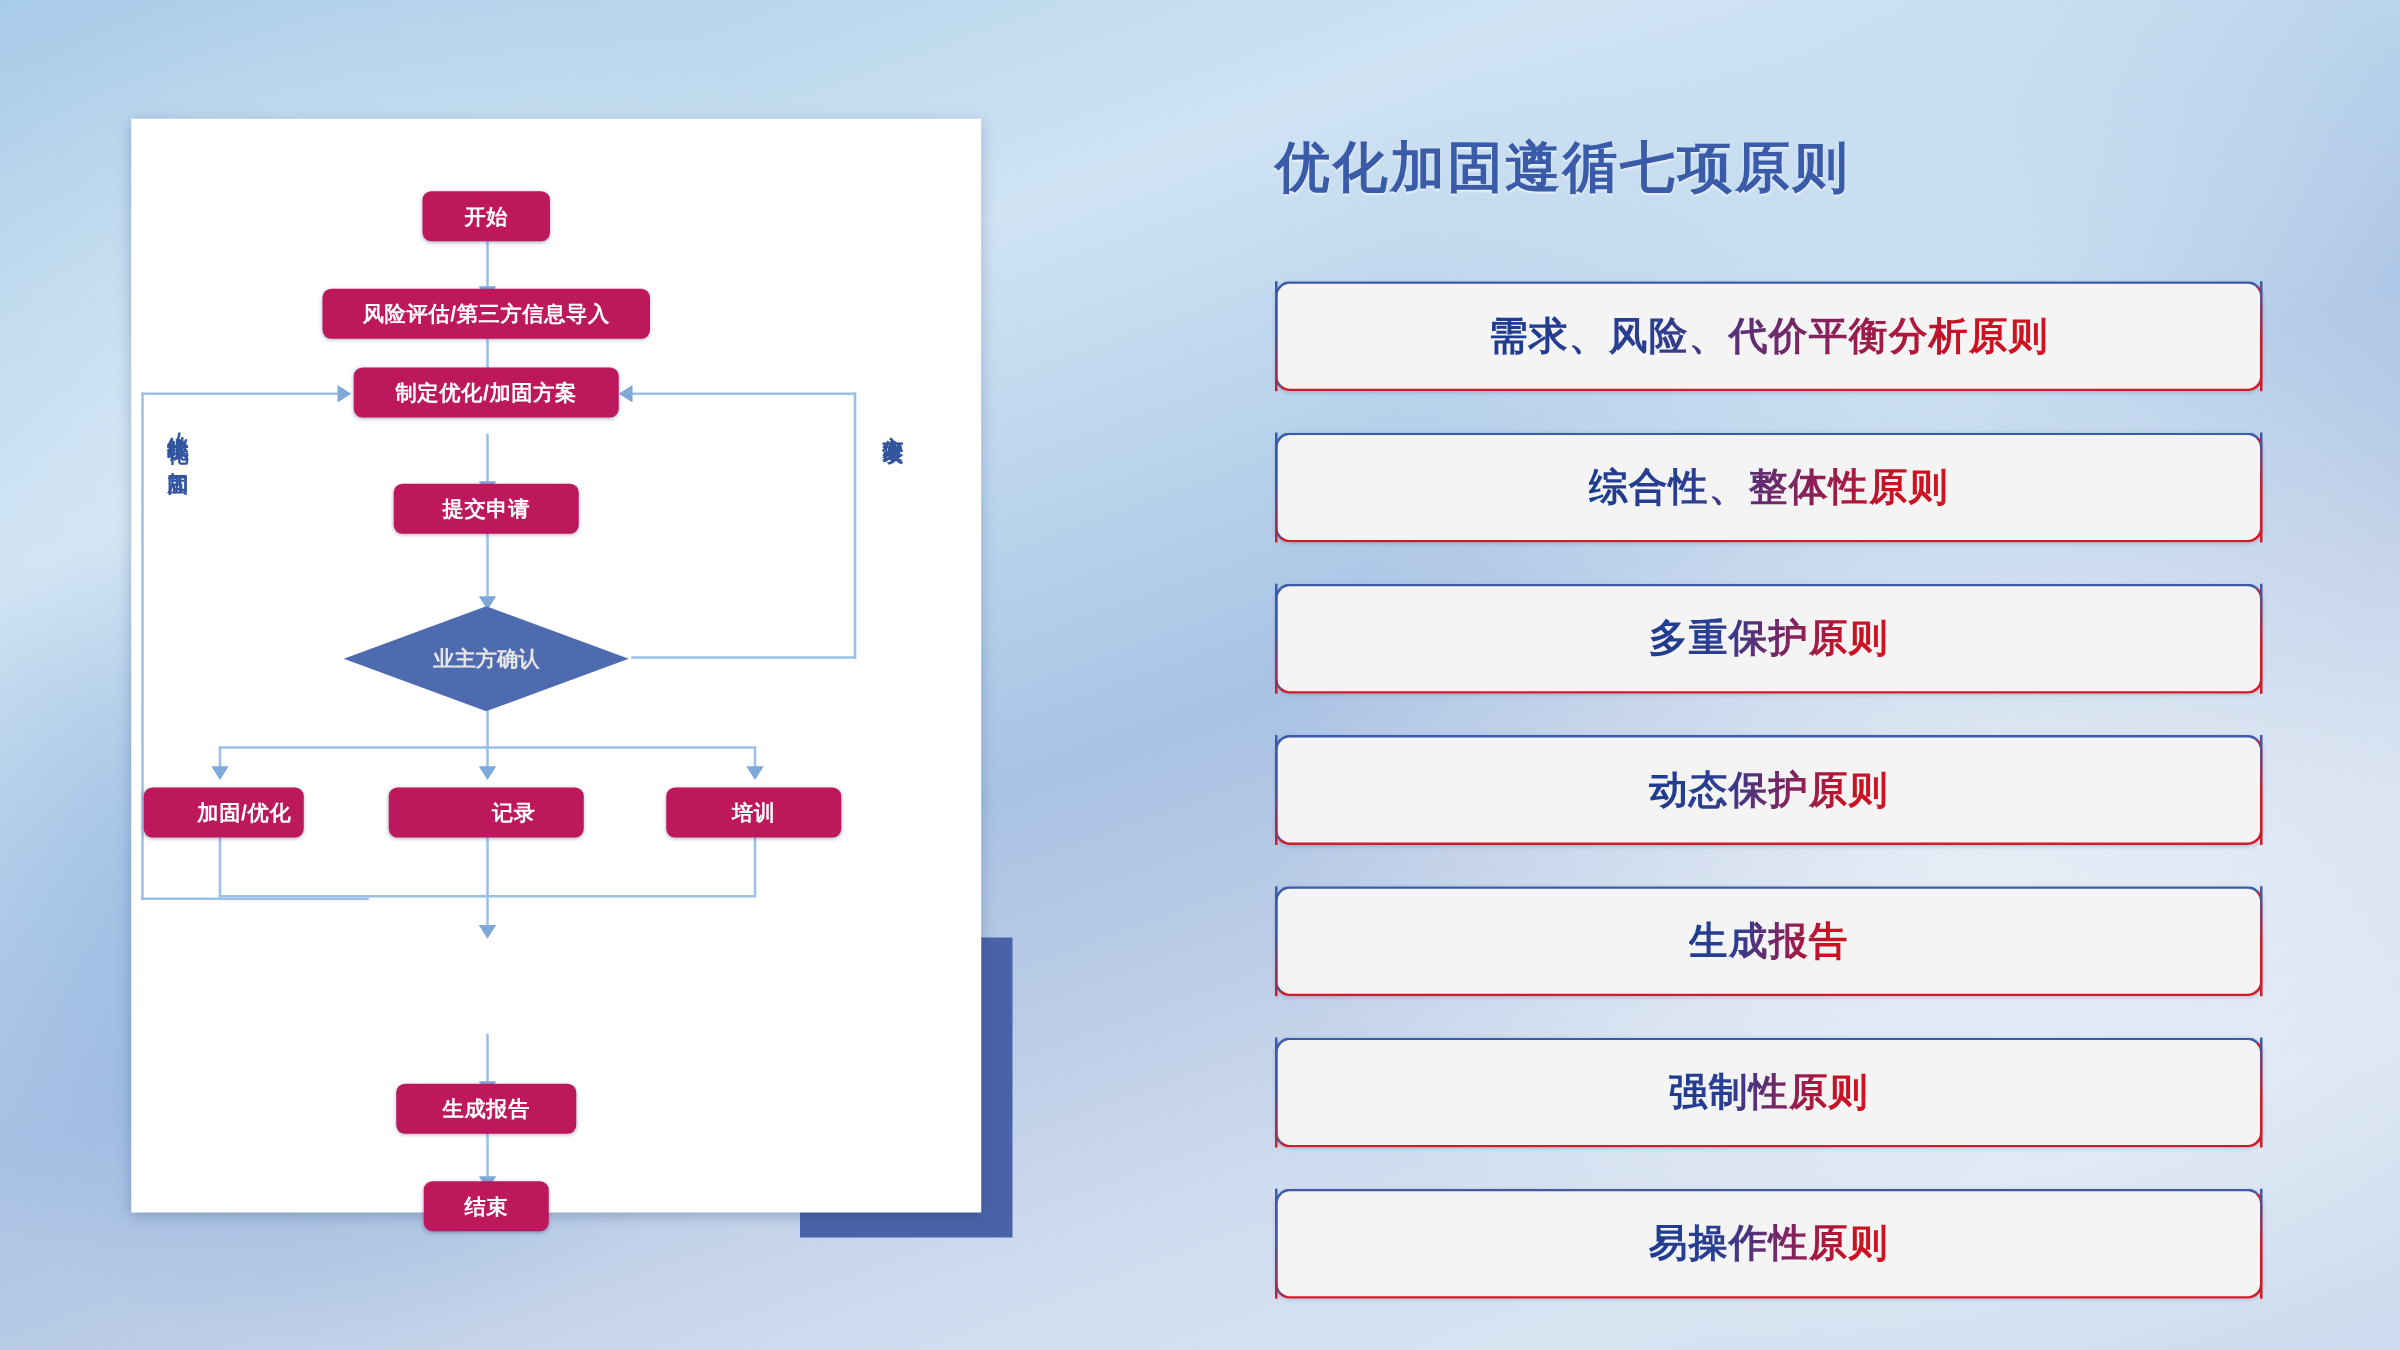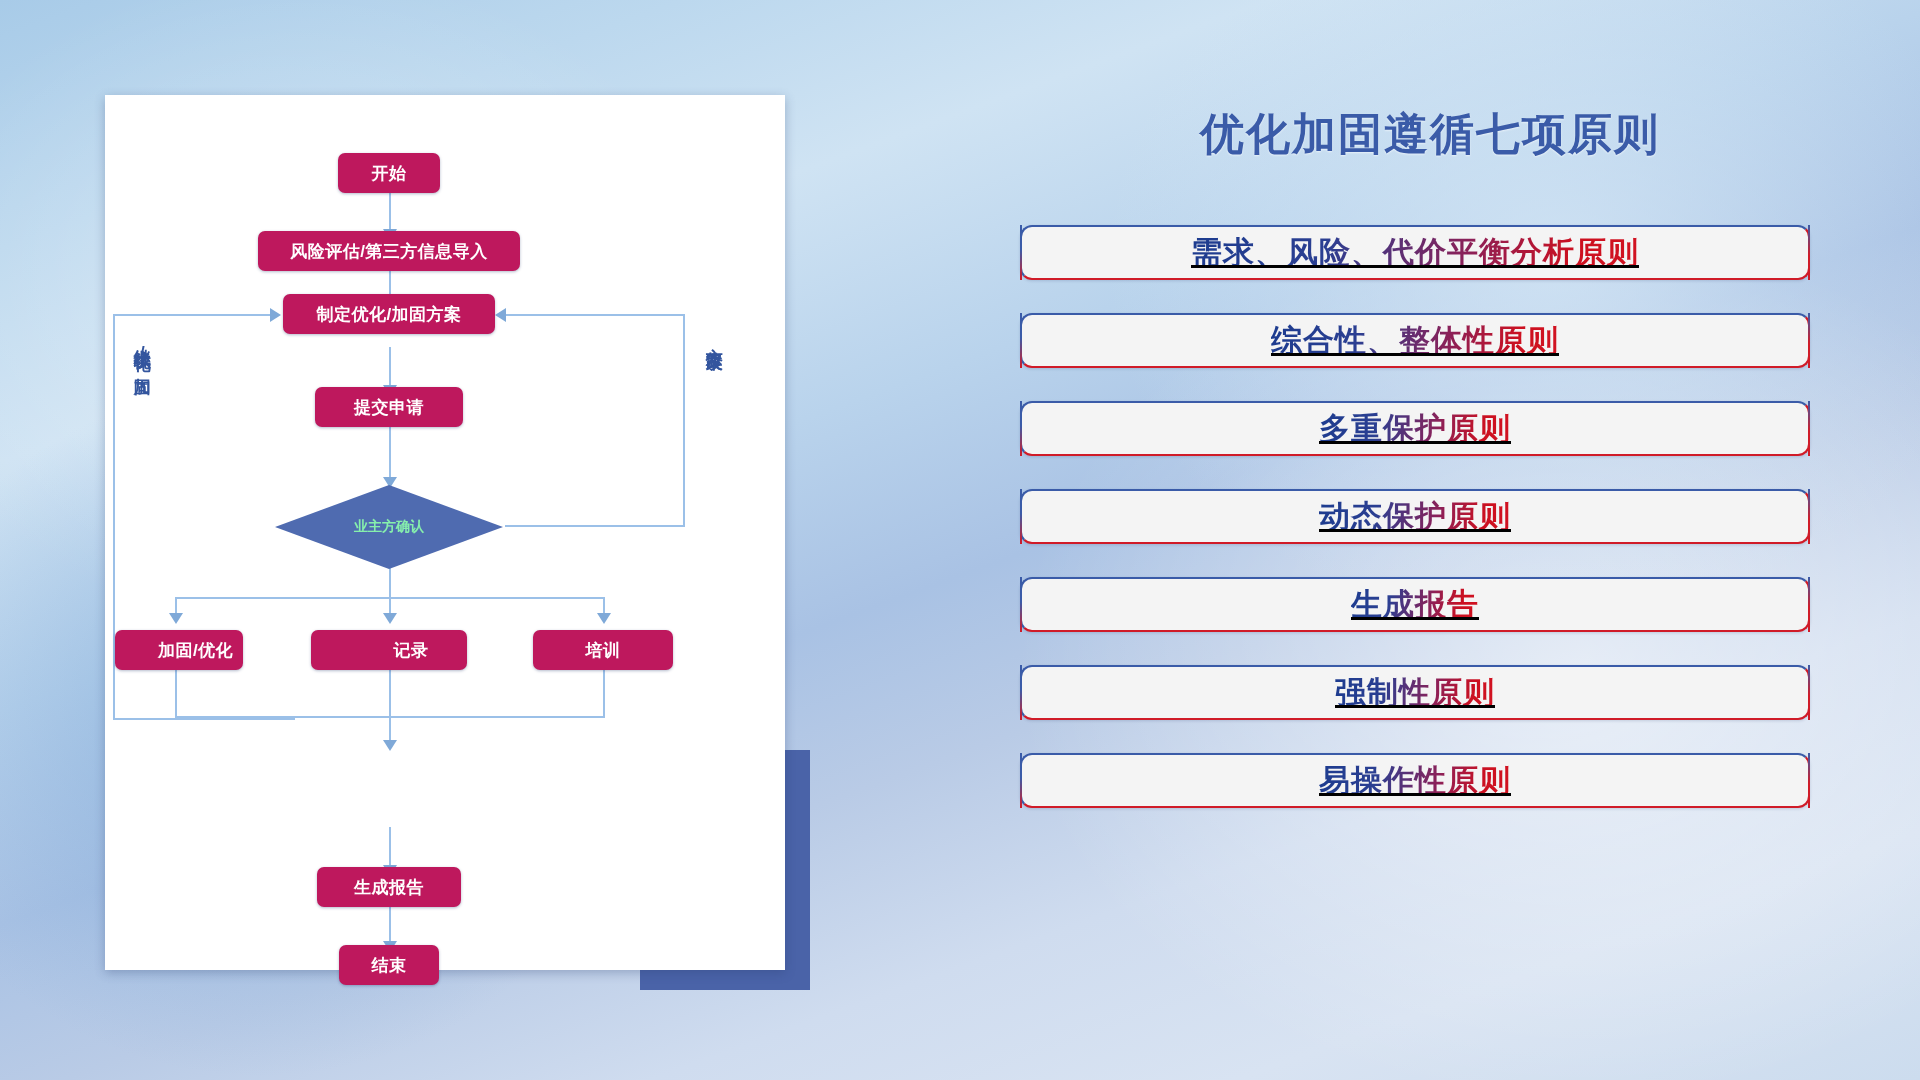--- a/index.html
+++ b/index.html
@@ -88,25 +88,25 @@
     font-size: 17px;
     font-weight: bold;
     letter-spacing: 0.5px;
     white-space: nowrap;
     box-shadow: 0 1px 3px rgba(40,60,110,0.35);
   }
 
   .diamond {
     position: absolute;
     background: #4f6bb0;
-    color: #86efac;
+    color: #e5e5e5;
     display: flex;
     align-items: center;
     justify-content: center;
-    font-size: 14px;
+    font-size: 17px;
     font-weight: bold;
     white-space: nowrap;
     clip-path: polygon(50% 0%, 100% 50%, 50% 100%, 0% 50%);
   }
 
   .vlabel {
     position: absolute;
     writing-mode: vertical-rl;
     text-orientation: upright;
     color: #33559e;
@@ -147,51 +147,49 @@
     top: 95px;
     width: 820px;
     height: 900px;
     z-index: 3;
   }
 
   #panel-title {
     position: absolute;
     left: 0; top: 10px;
     width: 820px;
-    text-align: center;
     font-size: 44px;
     font-weight: bold;
     color: #3a5ba8;
     letter-spacing: 2px;
     text-shadow: 0 1px 2px rgba(255,255,255,0.6);
   }
 
   #principle-list {
     position: absolute;
     left: 0;
     top: 130px;
     width: 820px;
   }
 
   .principle-card {
     position: relative;
     width: 790px;
-    height: 55px;
+    height: 88px;
     margin-bottom: 33px;
     border-radius: 12px;
     background: #f4f4f4;
     display: flex;
     align-items: center;
     justify-content: center;
     border-top: 2px solid #3a5ba8;
     border-left: 2px solid #3a5ba8;
     border-right: 2px solid #d01b28;
     border-bottom: 2px solid #d01b28;
     box-shadow: 0 1px 3px rgba(40,60,110,0.18);
-    text-decoration: underline;
   }
   
   .principle-card::before,
   .principle-card::after {
     content: "";
     position: absolute;
     width: 2px;
     top: -2px; bottom: -2px;
     pointer-events: none;
   }

